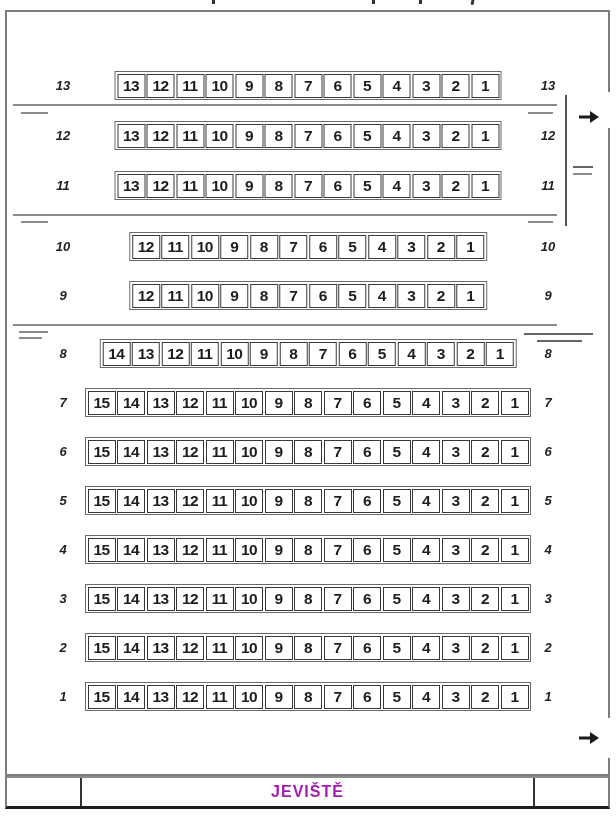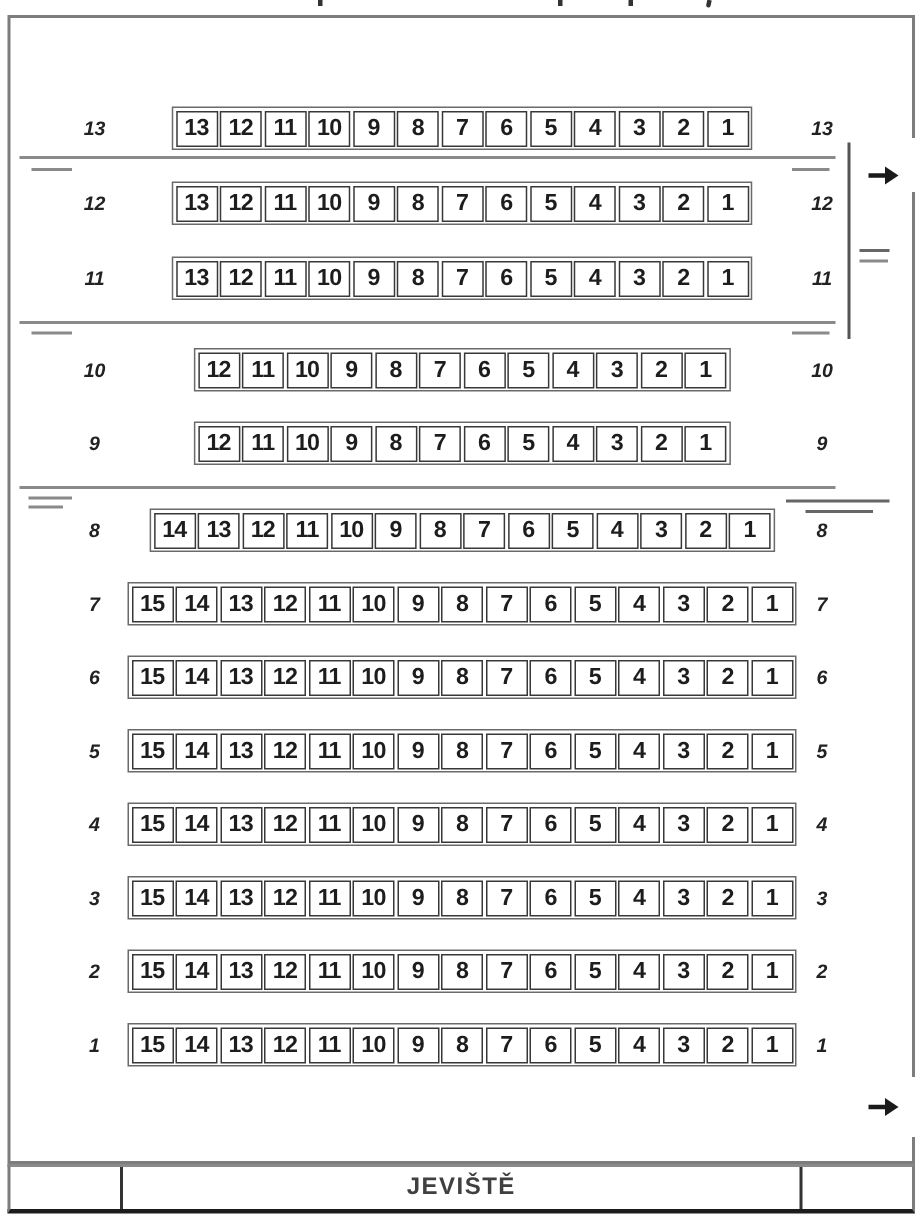--- a/index.html
+++ b/index.html
@@ -42,21 +42,21 @@
   .stage-band{
     position:absolute;left:5px;top:776px;width:605px;height:33px;
     box-sizing:border-box;display:flex;background:#fff;
     border-top:2px solid #8a8a8a;border-bottom:3px solid #1c1c1c;
     border-left:2px solid #7d7d7d;border-right:2px solid #7d7d7d;
   }
   .stage-cell{box-sizing:border-box;height:100%;}
   .stage-cell-left{width:75px;border-right:2px solid #333;}
   .stage-cell-mid{flex:1;display:flex;align-items:center;justify-content:center;}
   .stage-cell-right{width:75px;border-left:2px solid #333;}
-  .stage-label{font-size:16px;font-weight:bold;letter-spacing:1px;color:#404040;}
+  .stage-label{font-size:16px;font-weight:bold;letter-spacing:1px;color:#a21caf;}
 </style>
 </head>
 <body>
 
 <div>
   <div class="frag" style="left:212px;top:0;width:3px;height:4px;"></div>
   <div class="frag" style="left:372px;top:0;width:3px;height:4px;"></div>
   <div class="frag" style="left:419px;top:0;width:3px;height:4px;"></div>
   <div class="frag" style="left:471px;top:0;width:3px;height:5px;border-radius:0 0 2px 2px;transform:rotate(12deg);"></div>
 </div>

